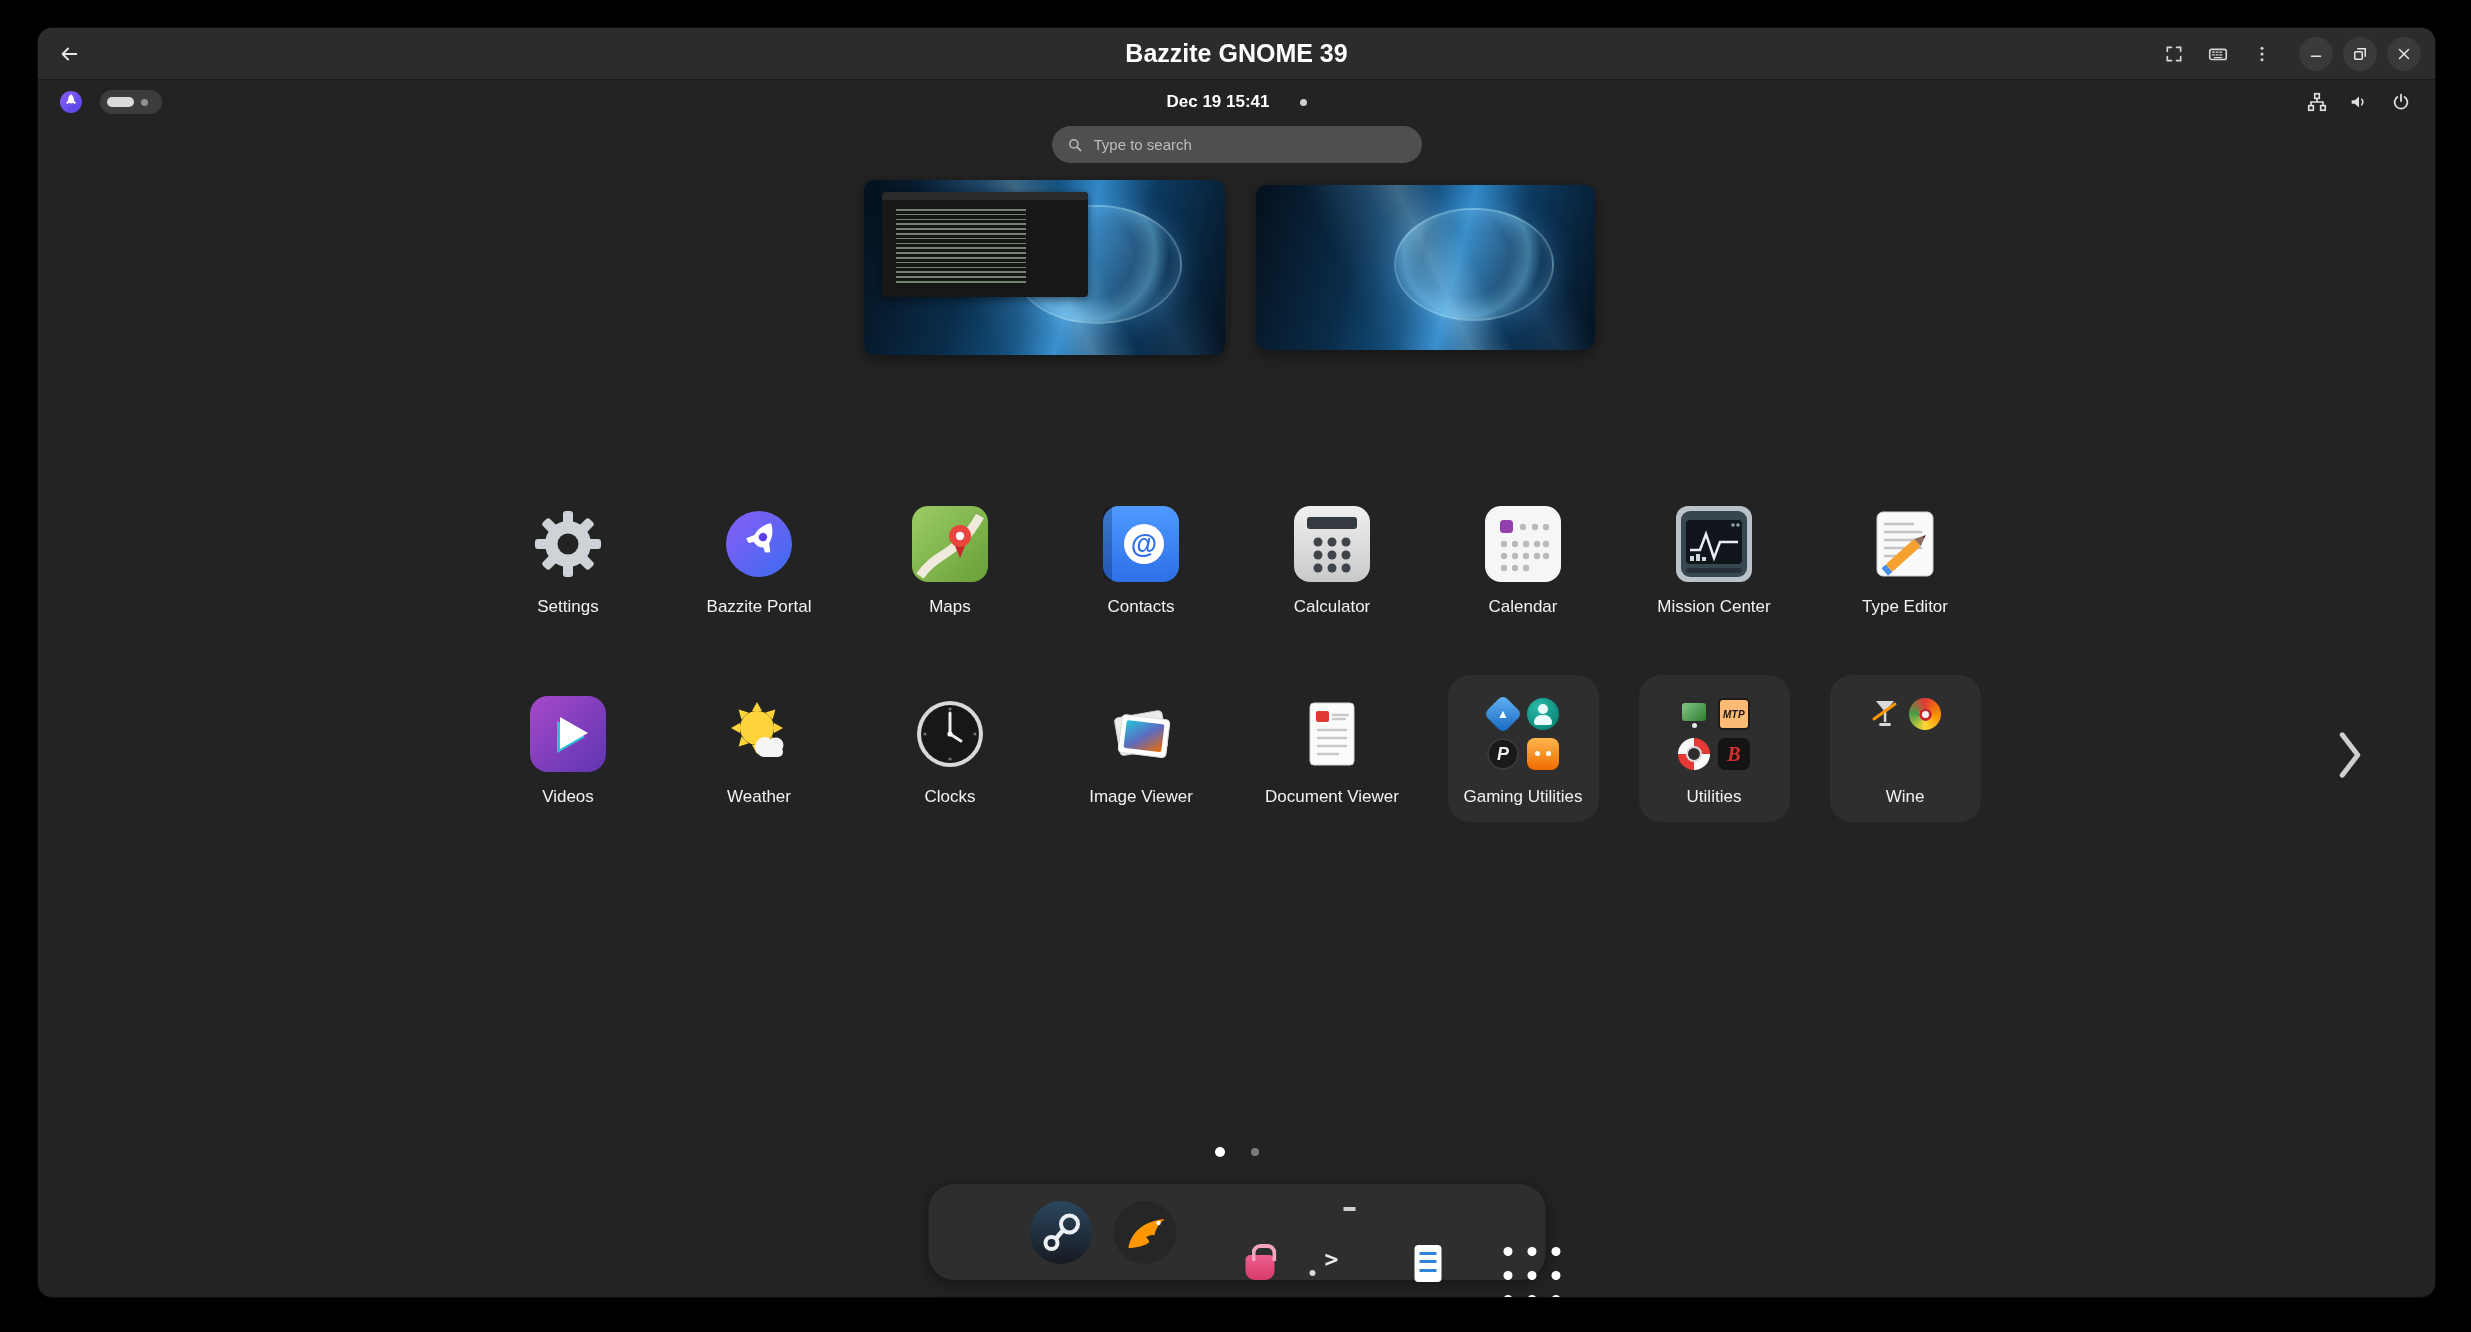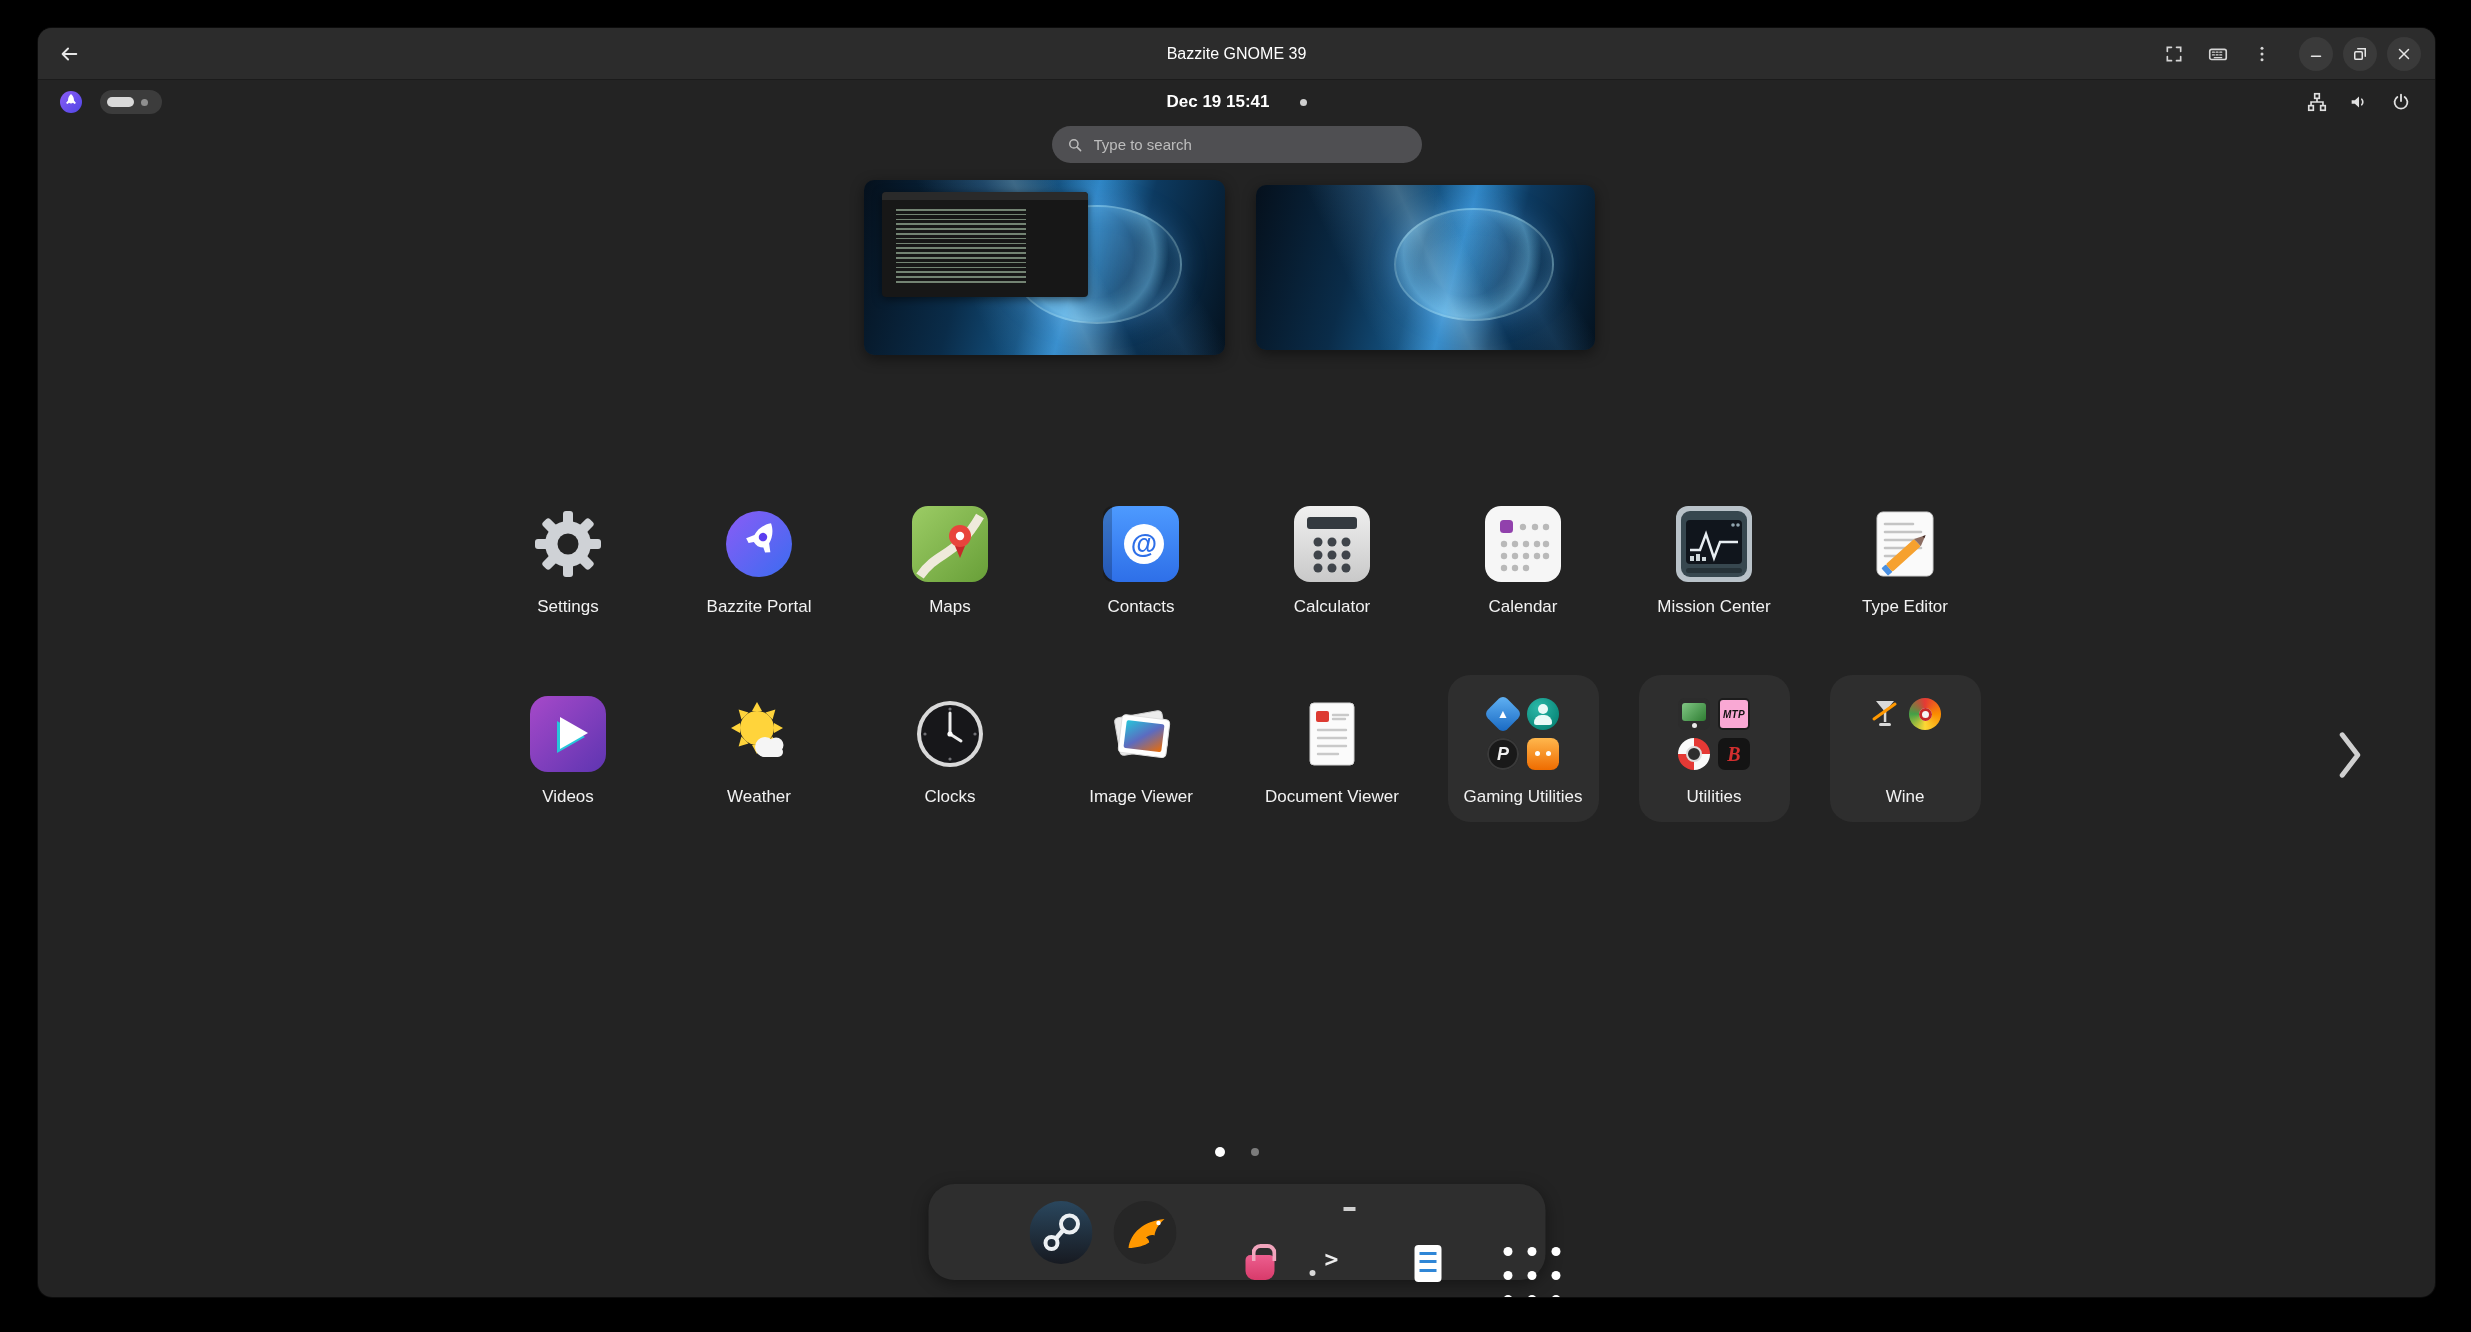--- a/index.html
+++ b/index.html
@@ -8,21 +8,21 @@
   i { display:block; position:absolute; }
 
   
   #win { position:absolute; left:38px; top:28px; width:2397px; height:1269px;
          background:#232323; border-radius:14px; overflow:hidden;
          box-shadow:0 0 0 1px #0c0c0c, 0 10px 40px rgba(0,0,0,.6); }
 
   .headerbar { position:relative; height:52px; background:#2c2c2c;
                border-bottom:1px solid #1b1b1b; display:flex; align-items:center; padding:0 14px; }
   .hb-title { position:absolute; left:0; right:0; text-align:center;
-              font-size:16px; font-weight:400; color:#ffffff; pointer-events:none; }
+              font-size:25px; font-weight:700; color:#ffffff; pointer-events:none; }
   .hb-left, .hb-right { display:flex; align-items:center; gap:10px; z-index:2; }
   .hb-right { margin-left:auto; }
   .hbtn { width:34px; height:34px; border-radius:50%; display:flex; align-items:center;
           justify-content:center; background:transparent; border:none; cursor:pointer; }
   .hbtn.circ { background:#3a3a3a; }
   .hbtn.gapL { margin-left:10px; }
 
   
   .shell { position:absolute; top:53px; left:0; right:0; bottom:0; }
 
@@ -96,21 +96,21 @@
   .m-ptricks::after { content:"P"; position:absolute; inset:0; display:flex; align-items:center;
       justify-content:center; color:#f0f0f0; font-weight:700; font-size:18px; }
   .m-fox { border-radius:8px; background:linear-gradient(180deg,#ffb74d,#ef6c00); }
   .m-fox::before { content:""; position:absolute; width:5px; height:5px; border-radius:50%;
       background:#fff; left:8px; top:13px; box-shadow:11px 0 #fff; }
   .m-shot { border-radius:7px; background:#2c2c2c; }
   .m-shot::after { content:""; position:absolute; left:4px; right:4px; top:5px; bottom:9px;
       background:linear-gradient(135deg,#81c784,#2e7d32); border-radius:3px; }
   .m-shot::before { content:""; position:absolute; width:5px; height:5px; border-radius:50%;
       background:#e8e8e8; left:13.5px; bottom:2px; z-index:2; }
-  .m-mtp { background:#f9a8d4; border-radius:5px; border:2px solid #1c1c1c;
+  .m-mtp { background:#fdba74; border-radius:5px; border:2px solid #1c1c1c;
       display:flex; align-items:center; justify-content:center; }
   .m-mtp span { font-size:10px; font-weight:700; color:#111; letter-spacing:.3px; }
   .m-buoy { border-radius:50%;
       background:conic-gradient(#e53935 0 25%, #fafafa 0 50%, #e53935 0 75%, #fafafa 0); }
   .m-buoy::after { content:""; position:absolute; width:12px; height:12px; border-radius:50%;
       background:#2e2e2e; border:2px solid #ddd; left:8px; top:8px; }
   .m-bootb { border-radius:7px; background:#141414; }
   .m-bootb::after { content:"B"; position:absolute; inset:0; display:flex; align-items:center;
       justify-content:center; color:#d32f2f; font-family:"Liberation Serif", serif;
       font-weight:700; font-size:20px; }

